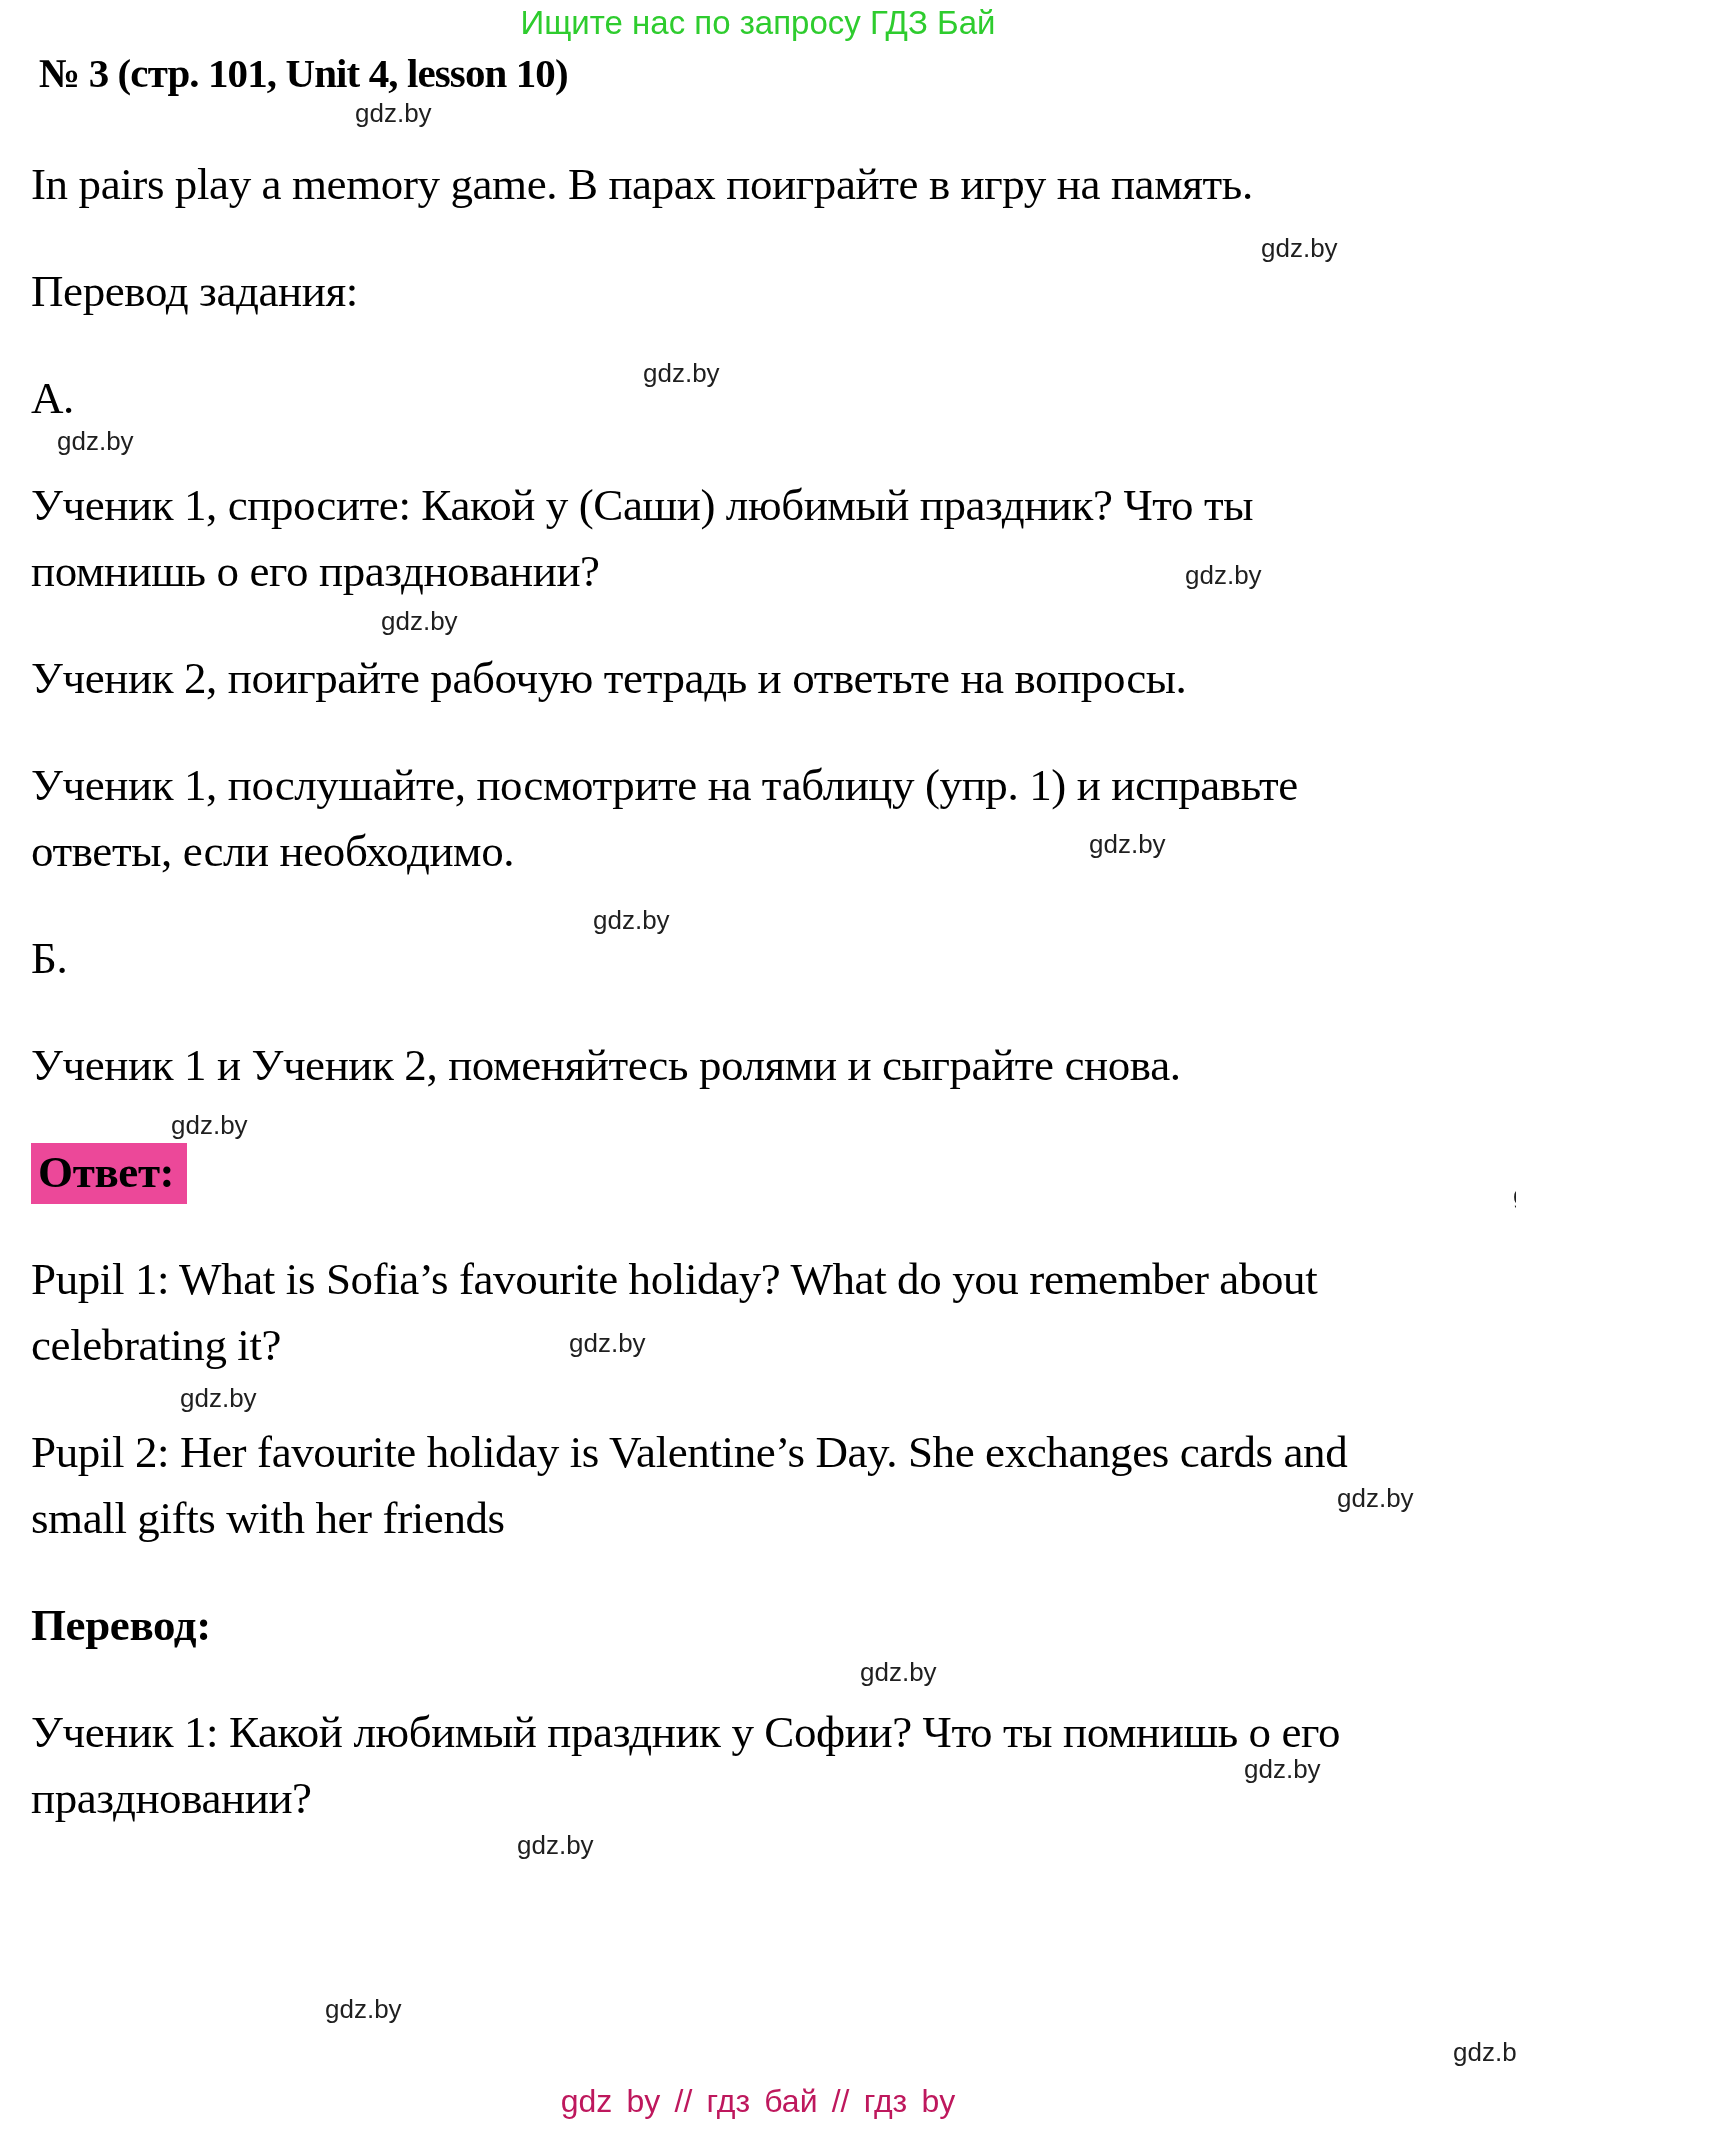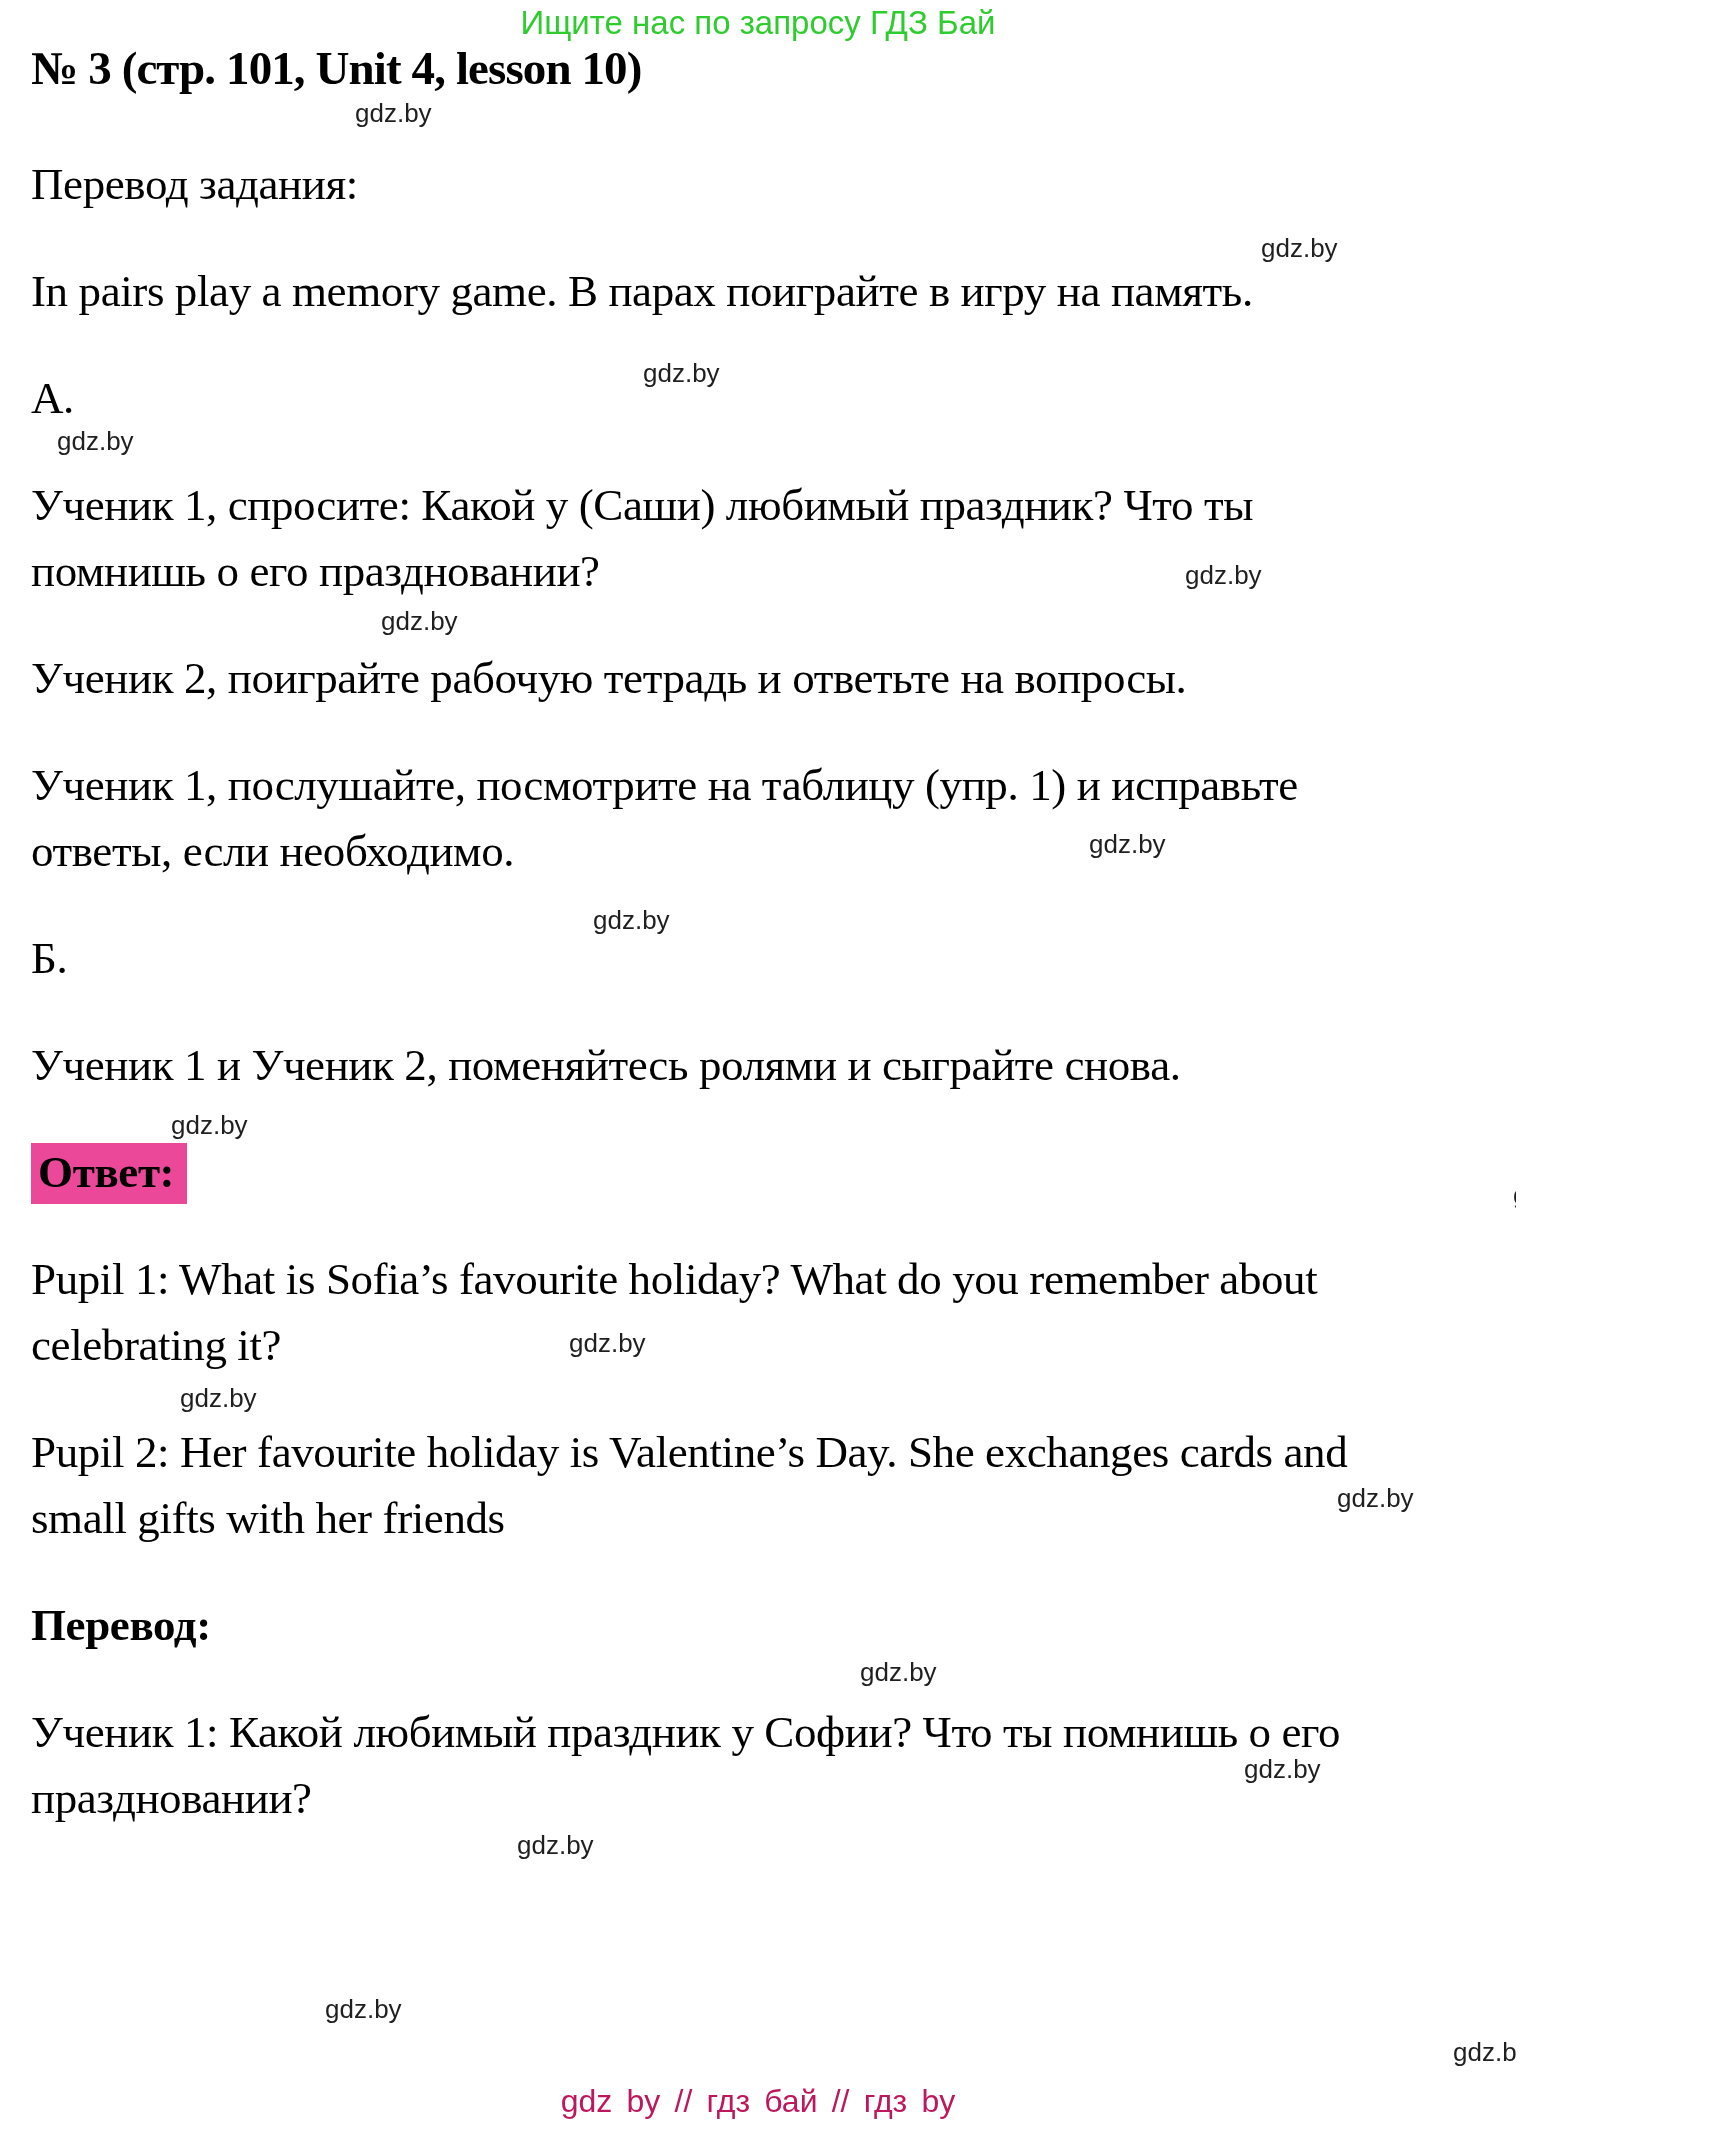--- a/index.html
+++ b/index.html
@@ -17,22 +17,22 @@
     top: 3.6px; left: 0; right: 0;
     text-align: center;
     font-family: "Liberation Sans", sans-serif;
     font-size: 33px;
     font-weight: 500;
     color: #2ecc2e;
   }
   .title {
     position: absolute;
     top: 41px; left: 31px;
-    margin: 0;
-    font-size: 47px;
+    margin: 8px;
+    font-size: 41px;
     font-weight: bold;
     letter-spacing: -0.9px;
     white-space: nowrap;
   }
   .content {
     position: absolute;
     top: 151px; left: 31px;
     width: 1568px;
   }
   .content p {
@@ -68,22 +68,22 @@
 </head>
 <body>
 
 <div class="page">
 
   <div class="promo">Ищите нас по запросу ГДЗ Бай</div>
 
   <h1 class="title">№ 3 (стр. 101, Unit 4, lesson 10)</h1>
 
   <div class="content">
+    <p>In pairs play a memory game. В парах поиграйте в игру на память.</p>
     <p>Перевод задания:</p>
-    <p>In pairs play a memory game. В парах поиграйте в игру на память.</p>
     <p>А.</p>
     <p>Ученик 1, спросите: Какой у (Саши) любимый праздник? Что ты
 помнишь о его праздновании?</p>
     <p>Ученик 2, поиграйте рабочую тетрадь и ответьте на вопросы.</p>
     <p>Ученик 1, послушайте, посмотрите на таблицу (упр. 1) и исправьте
 ответы, если необходимо.</p>
     <p>Б.</p>
     <p>Ученик 1 и Ученик 2, поменяйтесь ролями и сыграйте снова.</p>
     <p><span class="highlight">Ответ:</span></p>
     <p>Pupil 1: What is Sofia’s favourite holiday? What do you remember about

